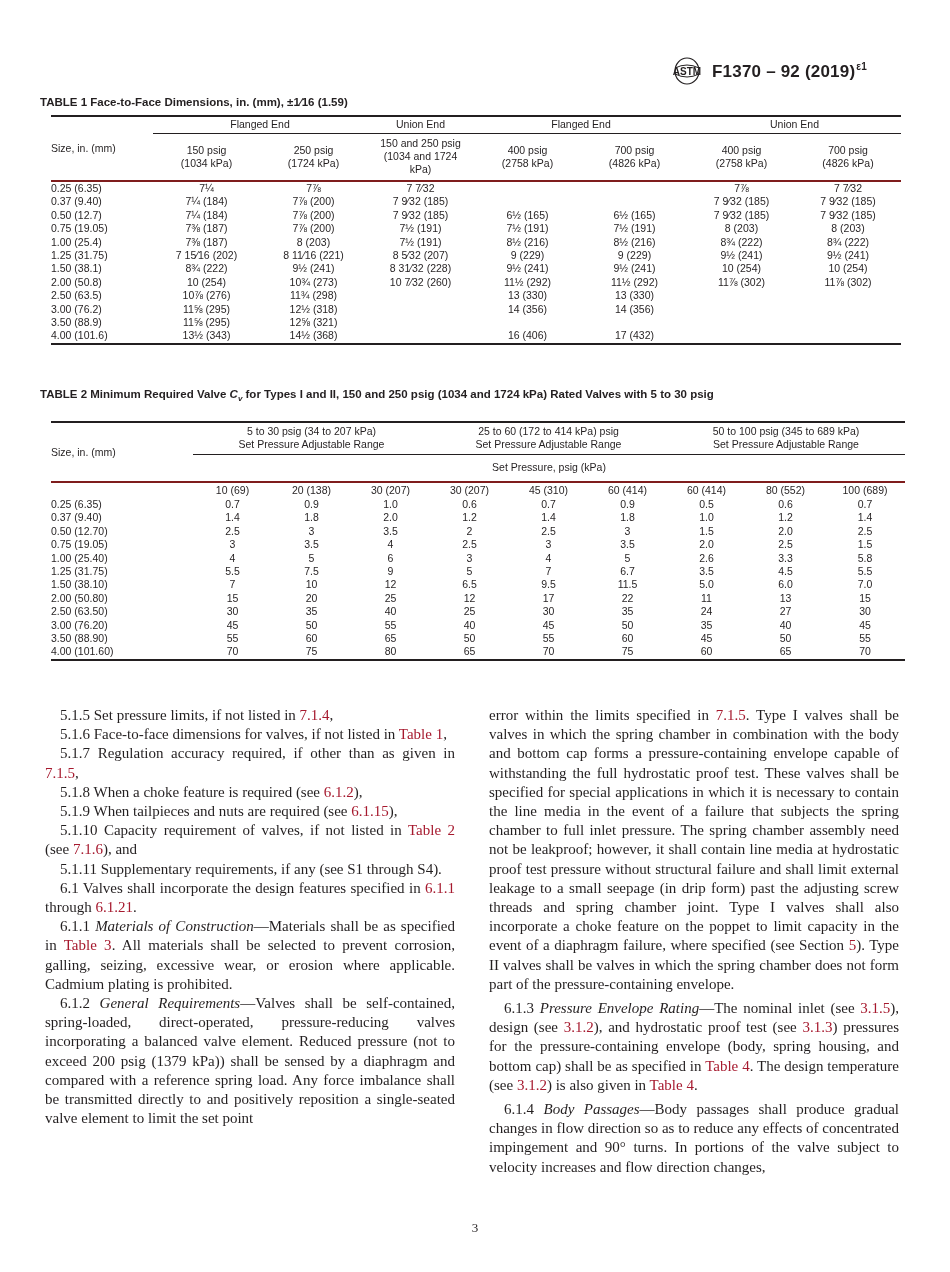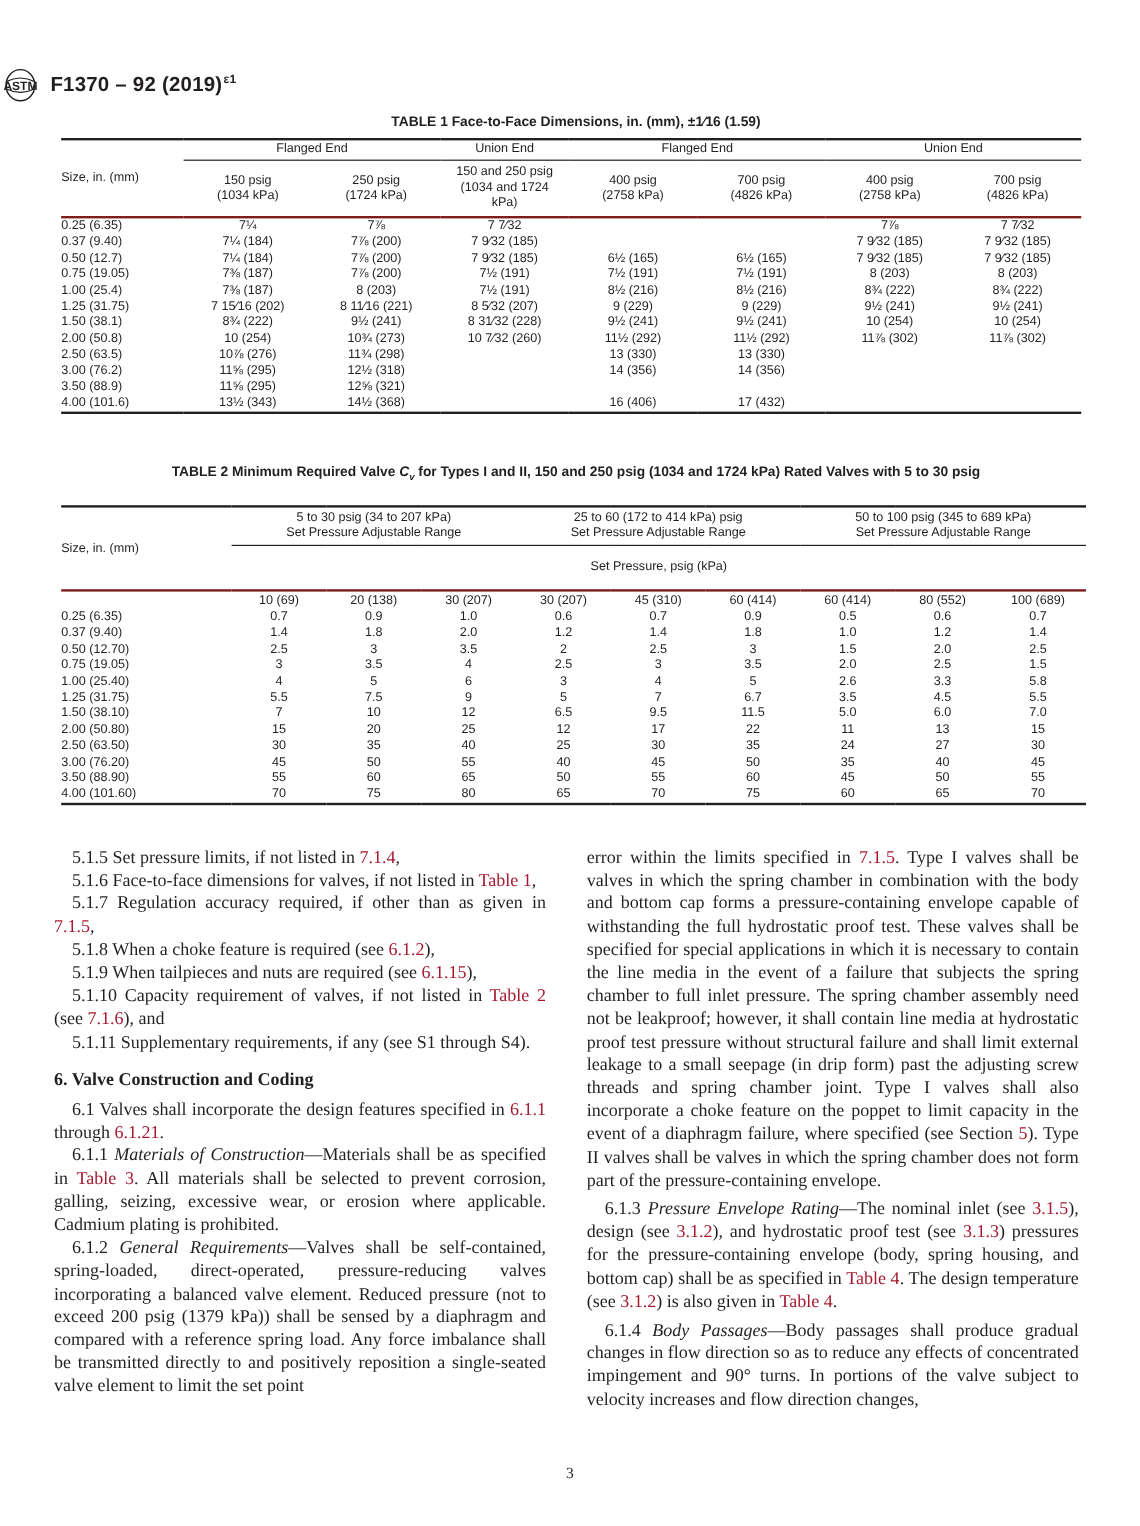--- a/index.html
+++ b/index.html
@@ -1,25 +1,25 @@
 <!DOCTYPE html>
 <html><head>
 <meta charset="utf-8">
 <style>
   * { margin:0; padding:0; box-sizing:border-box; }
   html, body { width:950px; height:1272px; background:#fff; overflow:hidden; }
   body { position:relative; color:#231f20; font-family:"Liberation Serif", serif; }
 
-  .header { position:absolute; top:56px; left:0; width:867px; text-align:left; height:30px;text-decoration:underline; }
+  .header { position:absolute; top:56px; left:0; width:867px; text-align:right; height:30px;text-decoration:underline; }
   .header .inner { display:inline-flex; align-items:center; gap:8px; }
   .logo { width:34px; height:30px; display:inline-block; }
   .doc-id { font-family:"Liberation Sans", sans-serif; font-weight:bold; font-size:17px; letter-spacing:0.2px; }
   .doc-id sup { font-size:10px; vertical-align:super; margin-left:1px; }
 
-  .tbl-title { position:absolute; left:40px; width:880px; text-align:center;
+  .tbl-title { position:absolute; left:40px; width:880px; text-align:left;
     font-family:"Liberation Sans", sans-serif; font-weight:bold; font-size:11.5px; line-height:15px; }
   .tbl-title i { font-style:italic; }
 
   table.data { position:absolute; left:51px; border-collapse:collapse;
     font-family:"Liberation Sans", sans-serif; font-size:10.5px; color:#231f20; }
   table.data td, table.data th { font-weight:normal; text-align:center; padding:0; white-space:nowrap; }
   table.data th { vertical-align:middle; line-height:13px; }
   table.data td.size { text-align:left; }
   table.data td { height:13.4px; line-height:13.4px; }
 
@@ -258,21 +258,21 @@
         </th>
       <th colspan="3" class="rule-thin">
           <div>25 to 60 (172 to 414 kPa) psig</div>
           <div>Set Pressure Adjustable Range</div>
         </th>
       <th colspan="3" class="rule-thin">
           <div>50 to 100 psig (345 to 689 kPa)</div>
           <div>Set Pressure Adjustable Range</div>
         </th>
     </tr>
-    <tr style="height:38px;" class="rule-mid">
+    <tr style="height:28px;" class="rule-mid">
       <th colspan="9">Set Pressure, psig (kPa)</th>
     </tr>
     <tr style="height:16px;" id="t2-colhead">
         <th></th>
         <th>10 (69)</th>
         <th>20 (138)</th>
         <th>30 (207)</th>
         <th>30 (207)</th>
         <th>45 (310)</th>
         <th>60 (414)</th>
@@ -430,21 +430,20 @@
 </table>
 
 <div class="col col-left">
   <p class="ind"><span>5.1.5 Set pressure limits, if not listed in </span><a href="#">7.1.4</a><span>,</span></p>
   <p class="ind"><span>5.1.6 Face-to-face dimensions for valves, if not listed in </span><a href="#">Table 1</a><span>,</span></p>
   <p class="ind"><span>5.1.7 Regulation accuracy required, if other than as given in </span><a href="#">7.1.5</a><span>,</span></p>
   <p class="ind"><span>5.1.8 When a choke feature is required (see </span><a href="#">6.1.2</a><span>),</span></p>
   <p class="ind"><span>5.1.9 When tailpieces and nuts are required (see </span><a href="#">6.1.15</a><span>),</span></p>
   <p class="ind"><span>5.1.10 Capacity requirement of valves, if not listed in </span><a href="#">Table 2</a><span> (see </span><a href="#">7.1.6</a><span>), and</span></p>
   <p class="ind">5.1.11 Supplementary requirements, if any (see S1 through S4).</p>
-  <h3>6. Valve Construction and Coding</h3>
   <p class="ind"><span>6.1 Valves shall incorporate the design features specified in </span><a href="#">6.1.1</a><span> through </span><a href="#">6.1.21</a><span>.</span></p>
   <p class="ind"><span>6.1.1 </span><i>Materials of Construction</i><span>—Materials shall be as specified in </span><a href="#">Table 3</a><span>. All materials shall be selected to prevent corrosion, galling, seizing, excessive wear, or erosion where applicable. Cadmium plating is prohibited.</span></p>
   <p class="ind"><span>6.1.2 </span><i>General Requirements</i><span>—Valves shall be self-contained, spring-loaded, direct-operated, pressure-reducing valves incorporating a balanced valve element. Reduced pressure (not to exceed 200 psig (1379 kPa)) shall be sensed by a diaphragm and compared with a reference spring load. Any force imbalance shall be transmitted directly to and positively reposition a single-seated valve element to limit the set point</span></p>
 </div>
 
 <div class="col col-right">
   <p><span>error within the limits specified in </span><a href="#">7.1.5</a><span>. Type I valves shall be valves in which the spring chamber in combination with the body and bottom cap forms a pressure-containing envelope capable of withstanding the full hydrostatic proof test. These valves shall be specified for special applications in which it is necessary to contain the line media in the event of a failure that subjects the spring chamber to full inlet pressure. The spring chamber assembly need not be leakproof; however, it shall contain line media at hydrostatic proof test pressure without structural failure and shall limit external leakage to a small seepage (in drip form) past the adjusting screw threads and spring chamber joint. Type I valves shall also incorporate a choke feature on the poppet to limit capacity in the event of a diaphragm failure, where specified (see Section </span><a href="#">5</a><span>). Type II valves shall be valves in which the spring chamber does not form part of the pressure-containing envelope.</span></p>
   <div class="gap"></div>
   <p class="ind"><span>6.1.3 </span><i>Pressure Envelope Rating</i><span>—The nominal inlet (see </span><a href="#">3.1.5</a><span>), design (see </span><a href="#">3.1.2</a><span>), and hydrostatic proof test (see </span><a href="#">3.1.3</a><span>) pressures for the pressure-containing envelope (body, spring housing, and bottom cap) shall be as specified in </span><a href="#">Table 4</a><span>. The design temperature (see </span><a href="#">3.1.2</a><span>) is also given in </span><a href="#">Table 4</a><span>.</span></p>
   <div class="gap"></div>

